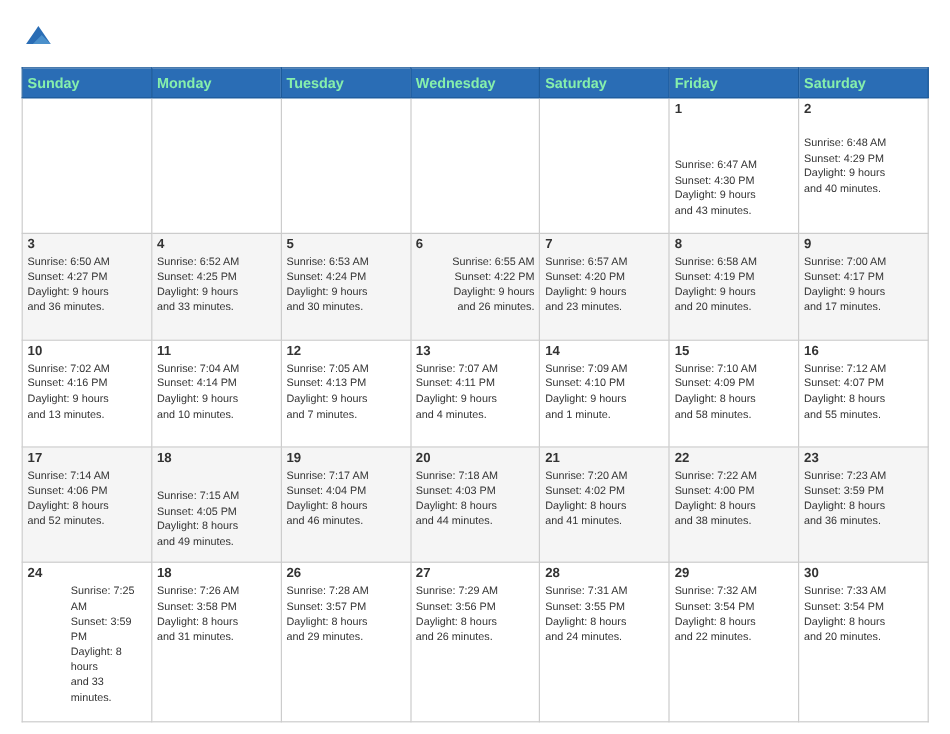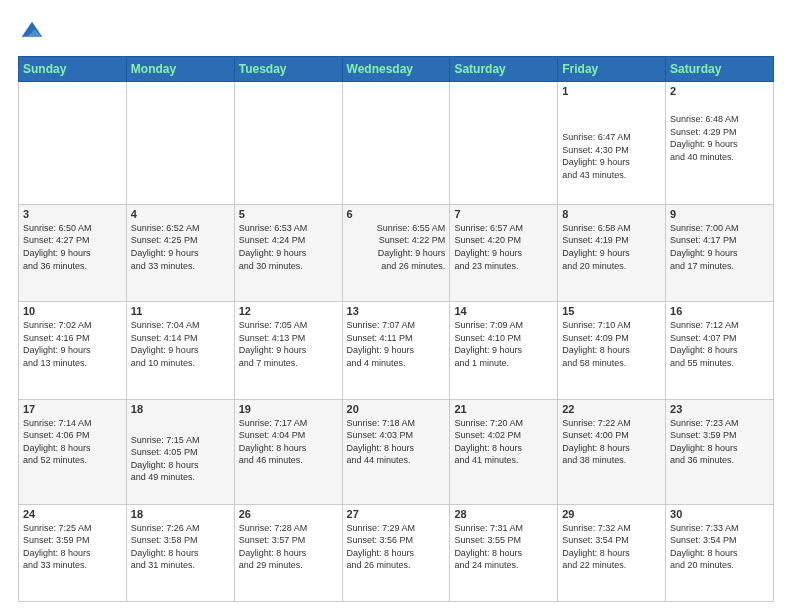--- a/index.html
+++ b/index.html
@@ -299,21 +299,21 @@
             <span class="day-number">23</span>
             <div class="day-info" style="white-space: pre-line;">Sunrise: 7:23 AM
 Sunset: 3:59 PM
 Daylight: 8 hours
 and 36 minutes.</div>
           </td>
         </tr>
         <tr>
           <td>
             <span class="day-number">24</span>
-            <div class="day-info" style="white-space: pre-line;">Sunrise: 7:25 AM
+            <div class="day-info" style="white-space: pre-line; margin-left: 36px;">Sunrise: 7:25 AM
 Sunset: 3:59 PM
 Daylight: 8 hours
 and 33 minutes.</div>
           </td>
           <td>
             <span class="day-number">18</span>
             <div class="day-info" style="white-space: pre-line;">Sunrise: 7:26 AM
 Sunset: 3:58 PM
 Daylight: 8 hours
 and 31 minutes.</div>

